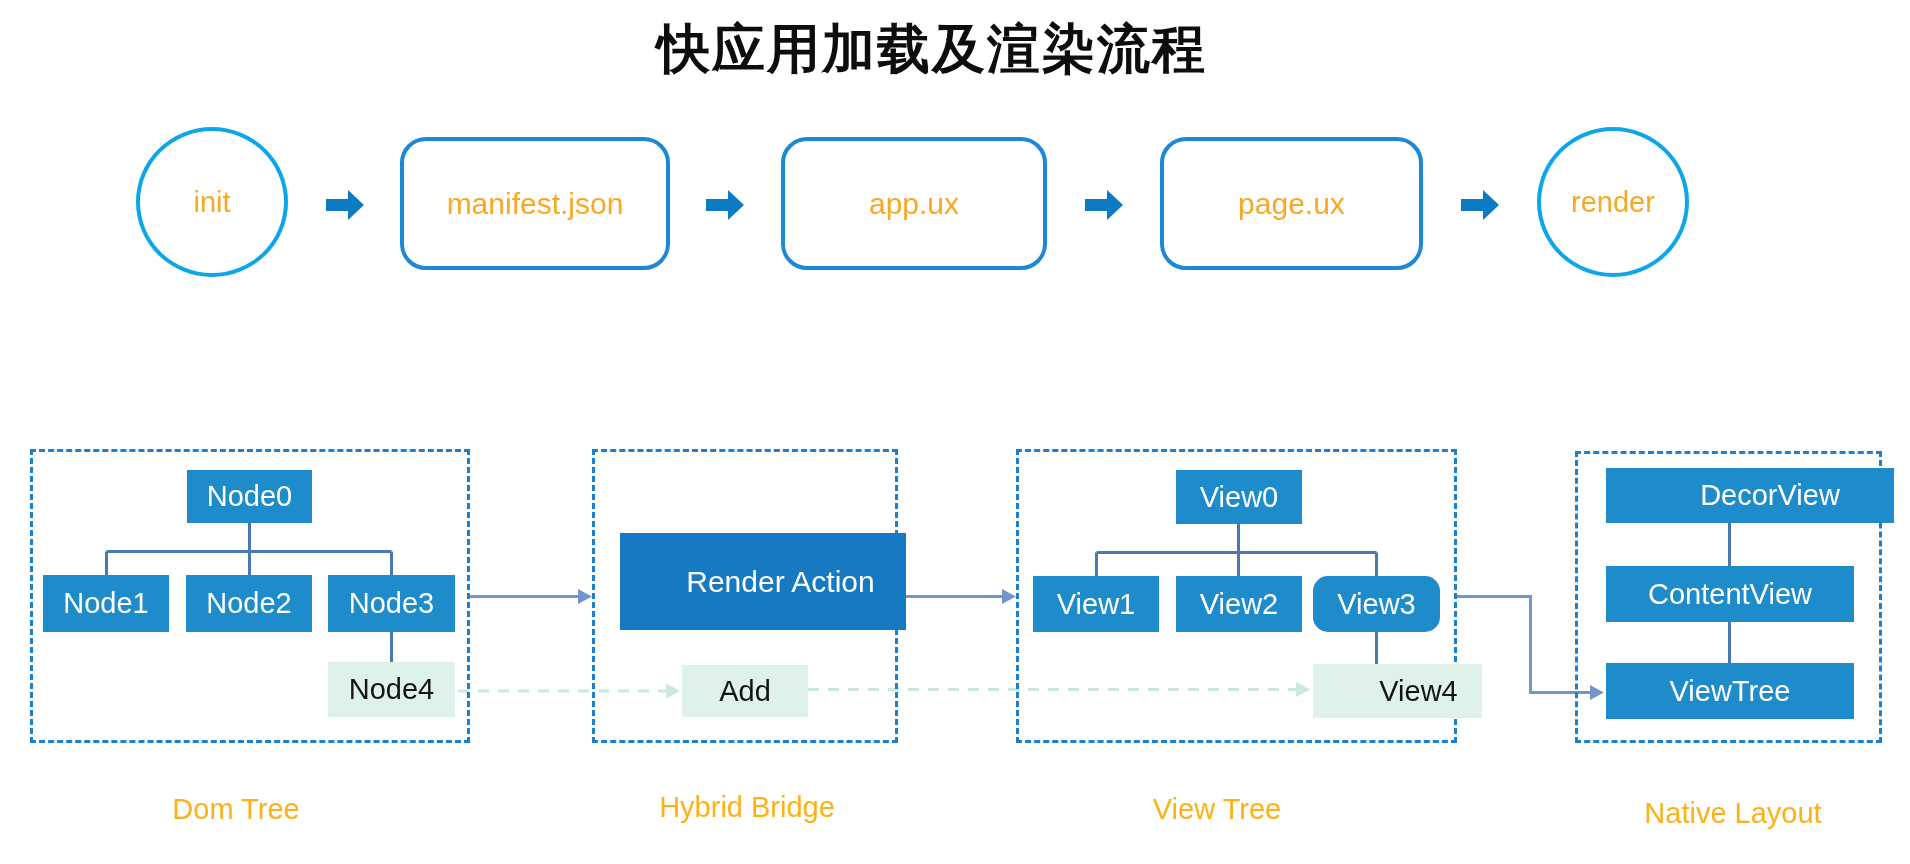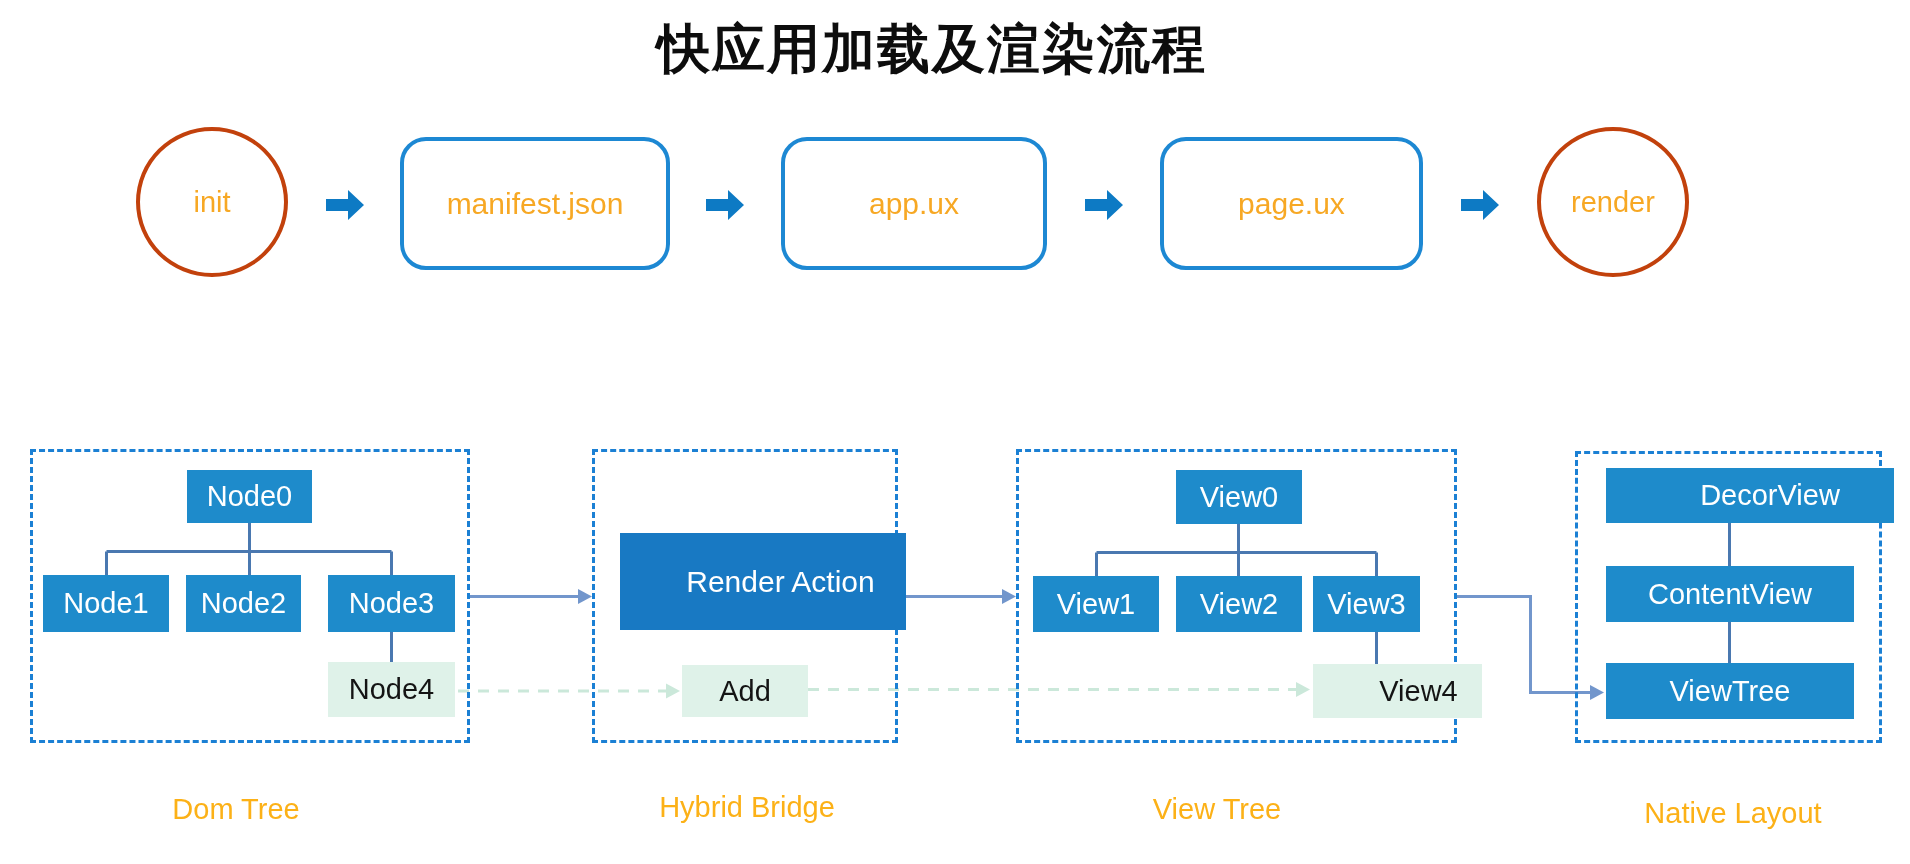--- a/index.html
+++ b/index.html
@@ -9,21 +9,21 @@
   }
   .title{
     position:absolute;left:0;top:14px;width:1864px;text-align:center;
     font-family:"Liberation Serif","DejaVu Serif",serif;font-weight:700;
     font-size:53px;color:#0d0d0d;letter-spacing:2px;z-index:3;
   }
   .shape{
     position:absolute;display:flex;align-items:center;justify-content:center;
     box-sizing:border-box;z-index:2;background:#fff;
   }
-  .flow-circle{border:4px solid #c2410c;border-radius:50%;color:#F7A824;font-size:29px;}
+  .flow-circle{border:4px solid #0ea5e9;border-radius:50%;color:#F7A824;font-size:29px;}
   .flow-rect{border:4px solid #1D88D3;border-radius:26px;color:#F7A824;font-size:30px;}
   .group-box{position:absolute;border:3px dashed #1B80D4;box-sizing:border-box;z-index:1;}
   .node{
     position:absolute;background:#1E8BCB;color:#ffffff;font-size:29px;
     display:flex;align-items:center;justify-content:center;z-index:2;
   }
   .node-deep{background:#1879C3;font-size:30px;padding-left:35px;}
   .mint{
     position:absolute;background:#DFF2E9;color:#141414;font-size:29px;
     display:flex;align-items:center;justify-content:center;z-index:2;
@@ -106,21 +106,21 @@
     <span>render</span>
   </div>
 
   <div class="group-box" style="left:30px;top:449px;width:440px;height:294px;"></div>
   <div class="node" style="left:187px;top:470px;width:125px;height:53px;">
     <span>Node0</span>
   </div>
   <div class="node" style="left:43px;top:575px;width:126px;height:57px;">
     <span>Node1</span>
   </div>
-  <div class="node" style="left:186px;top:575px;width:115px;height:57px;">
+  <div class="node" style="left:186px;top:575px;width:126px;height:57px;">
     <span>Node2</span>
   </div>
   <div class="node" style="left:328px;top:575px;width:127px;height:57px;">
     <span>Node3</span>
   </div>
   <div class="mint" style="left:328px;top:662px;width:127px;height:55px;">
     <span>Node4</span>
   </div>
   <div class="group-label" style="left:126px;top:793px;">Dom Tree</div>
 
@@ -136,21 +136,21 @@
   <div class="group-box" style="left:1016px;top:449px;width:441px;height:294px;"></div>
   <div class="node" style="left:1176px;top:470px;width:126px;height:54px;text-align:center;">
     <span>View0</span>
   </div>
   <div class="node" style="left:1033px;top:576px;width:126px;height:56px;">
     <span>View1</span>
   </div>
   <div class="node" style="left:1176px;top:576px;width:126px;height:56px;">
     <span>View2</span>
   </div>
-  <div class="node" style="left:1313px;top:576px;width:107px;height:56px;">
+  <div class="node" style="left:1313px;top:576px;width:127px;height:56px;border-radius:15px;">
     <span>View3</span>
   </div>
   <div class="mint" style="left:1313px;top:664px;width:127px;height:54px;padding-left:42px;">
     <span>View4</span>
   </div>
   <div class="group-label" style="left:1107px;top:793px;">View Tree</div>
 
   <div class="group-box" style="left:1575px;top:451px;width:307px;height:292px;"></div>
   <div class="node" style="left:1606px;top:468px;width:248px;height:55px;padding-left:40px;">
     <span>DecorView</span>

